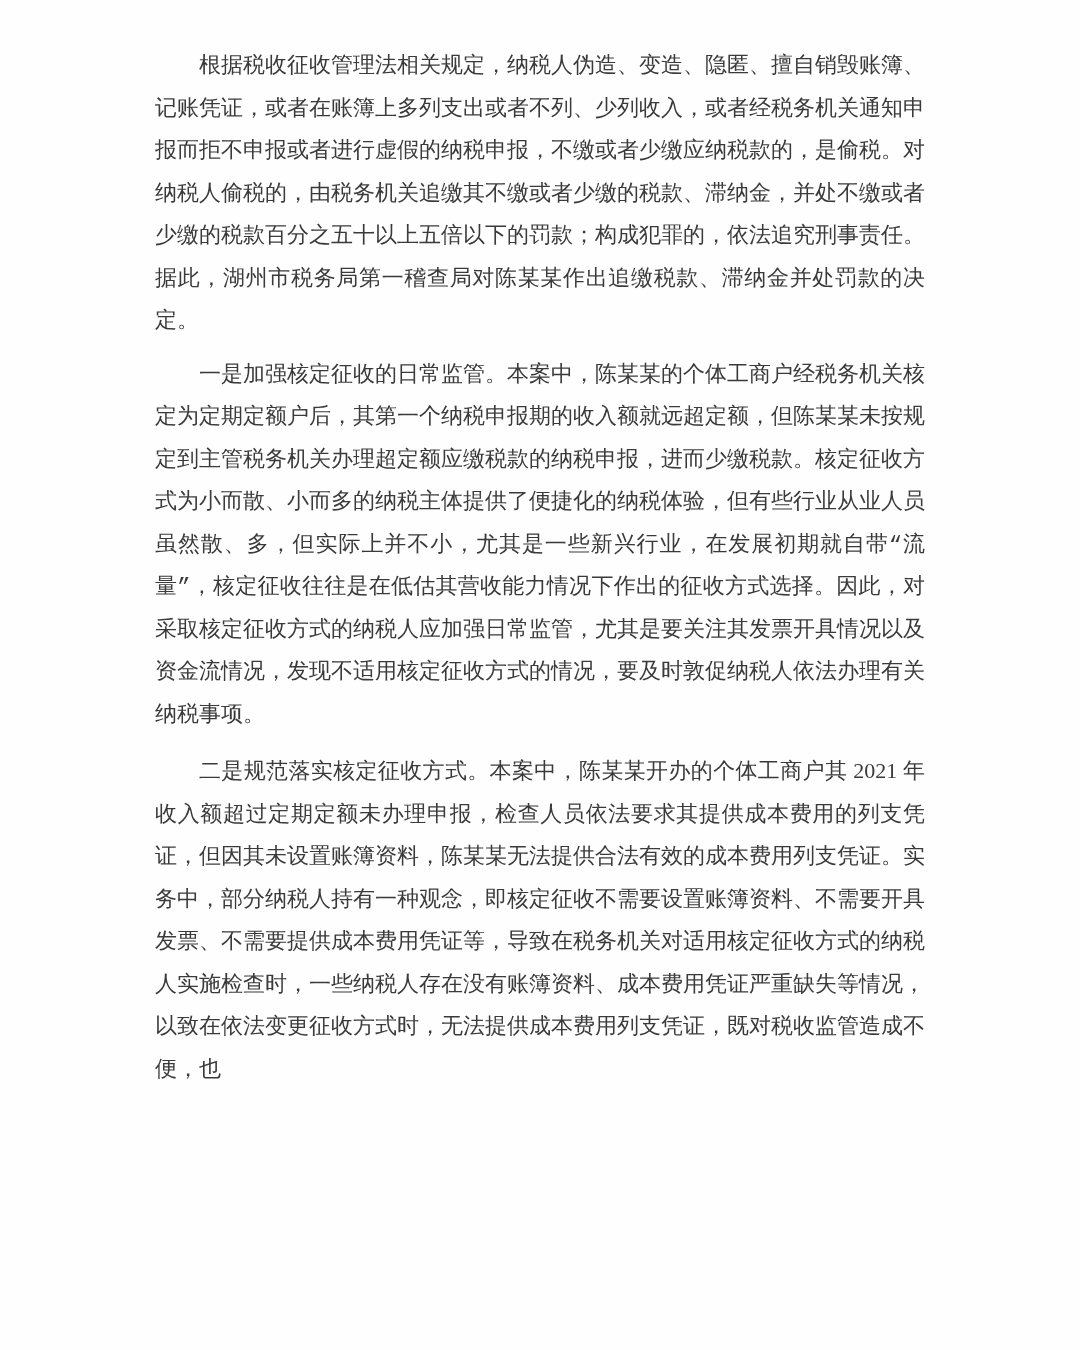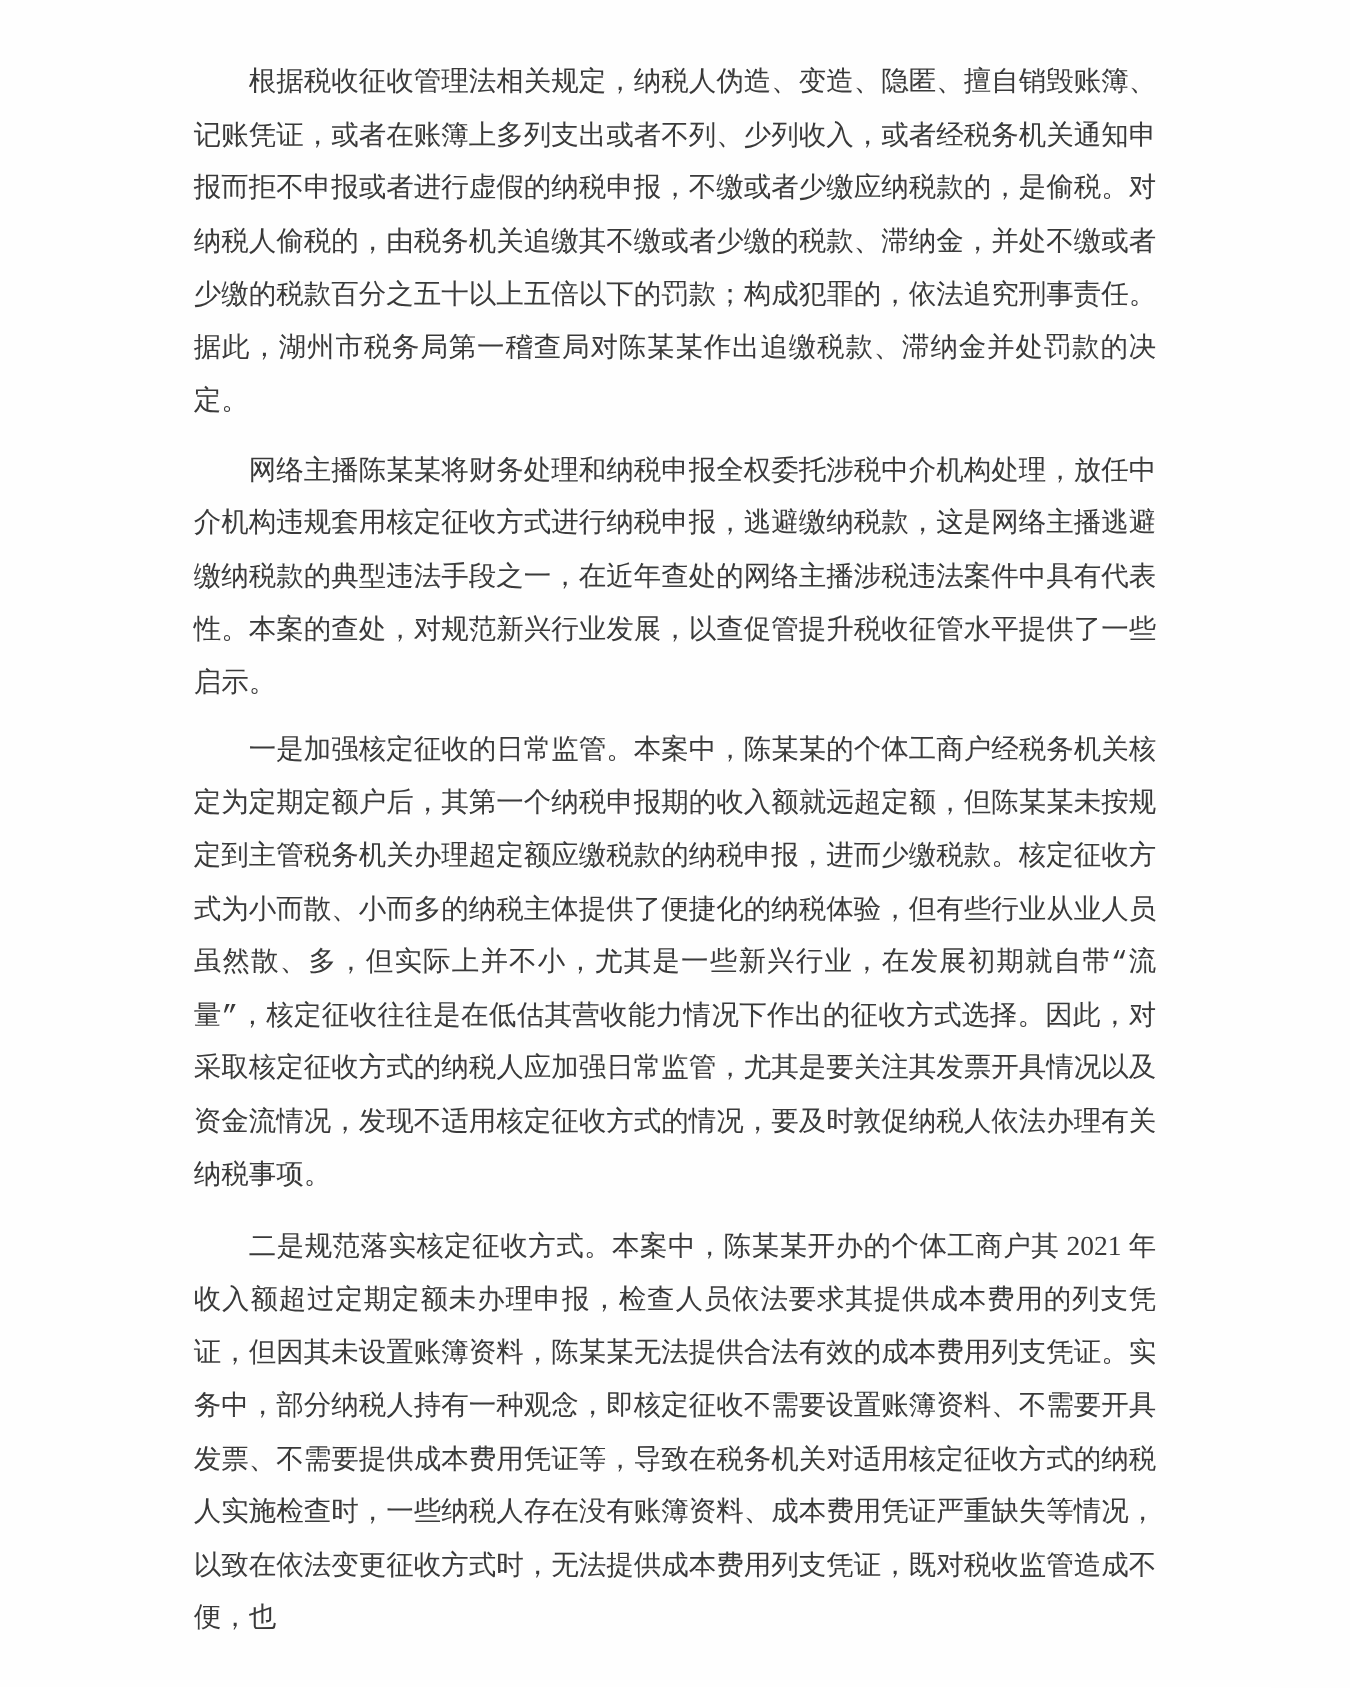--- a/index.html
+++ b/index.html
@@ -37,17 +37,16 @@
     text-indent: 2em;
     margin: 0 0 13px 0;
   }
 </style>
 </head>
 <body>
 
 <div class="page">
   <div class="doc-content" id="doc-content">
       <p class="para" style="color: rgb(58, 58, 58);">根据税收征收管理法相关规定，纳税人伪造、变造、隐匿、擅自销毁账簿、记账凭证，或者在账簿上多列支出或者不列、少列收入，或者经税务机关通知申报而拒不申报或者进行虚假的纳税申报，不缴或者少缴应纳税款的，是偷税。对纳税人偷税的，由税务机关追缴其不缴或者少缴的税款、滞纳金，并处不缴或者少缴的税款百分之五十以上五倍以下的罚款；构成犯罪的，依法追究刑事责任。据此，湖州市税务局第一稽查局对陈某某作出追缴税款、滞纳金并处罚款的决定。</p>
-      <p class="para" style="color: rgb(58, 58, 58);">网络主播陈某某将财务处理和纳税申报全权委托涉税中介机构处理，放任中介机构违规套用核定征收方式进行纳税申报，逃避缴纳税款，这是网络主播逃避缴纳税款的典型违法手段之一，在近年查处的网络主播涉税违法案件中具有代表性。本案的查处，对规范新兴行业发展，以查促管提升税收征管水平提供了一些启示。</p>
       <p class="para" style="color: rgb(58, 58, 58); font-family: Liberation Mono, monospace;">一是加强核定征收的日常监管。本案中，陈某某的个体工商户经税务机关核定为定期定额户后，其第一个纳税申报期的收入额就远超定额，但陈某某未按规定到主管税务机关办理超定额应缴税款的纳税申报，进而少缴税款。核定征收方式为小而散、小而多的纳税主体提供了便捷化的纳税体验，但有些行业从业人员虽然散、多，但实际上并不小，尤其是一些新兴行业，在发展初期就自带“流量”，核定征收往往是在低估其营收能力情况下作出的征收方式选择。因此，对采取核定征收方式的纳税人应加强日常监管，尤其是要关注其发票开具情况以及资金流情况，发现不适用核定征收方式的情况，要及时敦促纳税人依法办理有关纳税事项。</p>
       <p class="para" style="color: rgb(58, 58, 58);">二是规范落实核定征收方式。本案中，陈某某开办的个体工商户其 2021 年收入额超过定期定额未办理申报，检查人员依法要求其提供成本费用的列支凭证，但因其未设置账簿资料，陈某某无法提供合法有效的成本费用列支凭证。实务中，部分纳税人持有一种观念，即核定征收不需要设置账簿资料、不需要开具发票、不需要提供成本费用凭证等，导致在税务机关对适用核定征收方式的纳税人实施检查时，一些纳税人存在没有账簿资料、成本费用凭证严重缺失等情况，以致在依法变更征收方式时，无法提供成本费用列支凭证，既对税收监管造成不便，也</p>
     </div>
 </div>
 
 </body></html>

